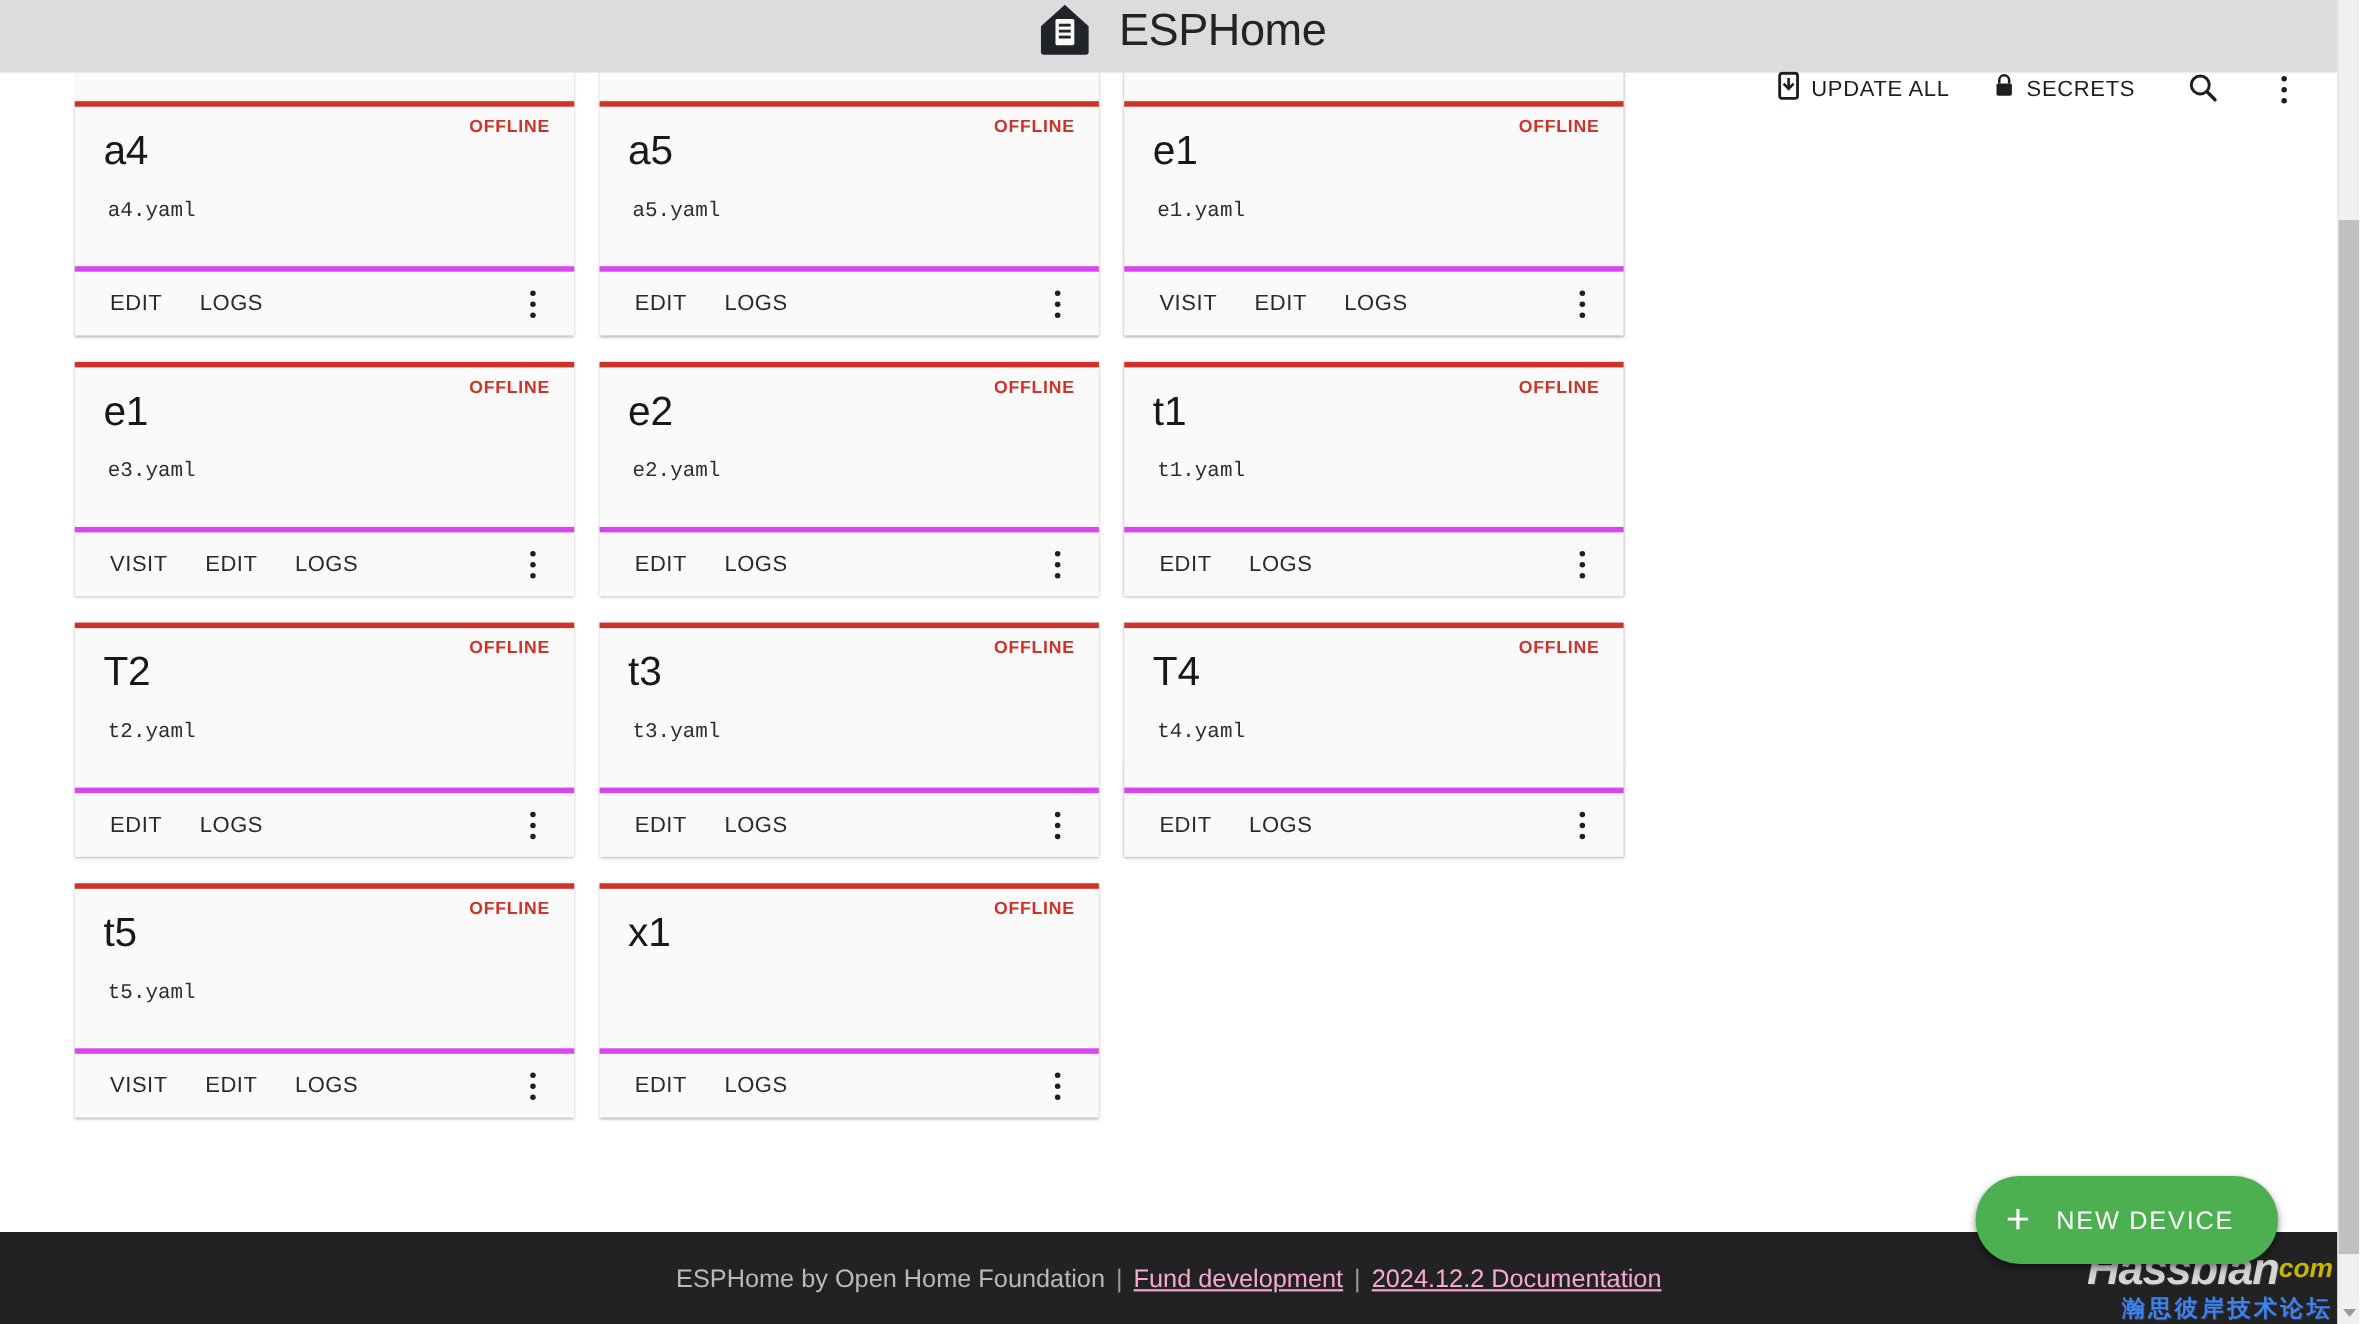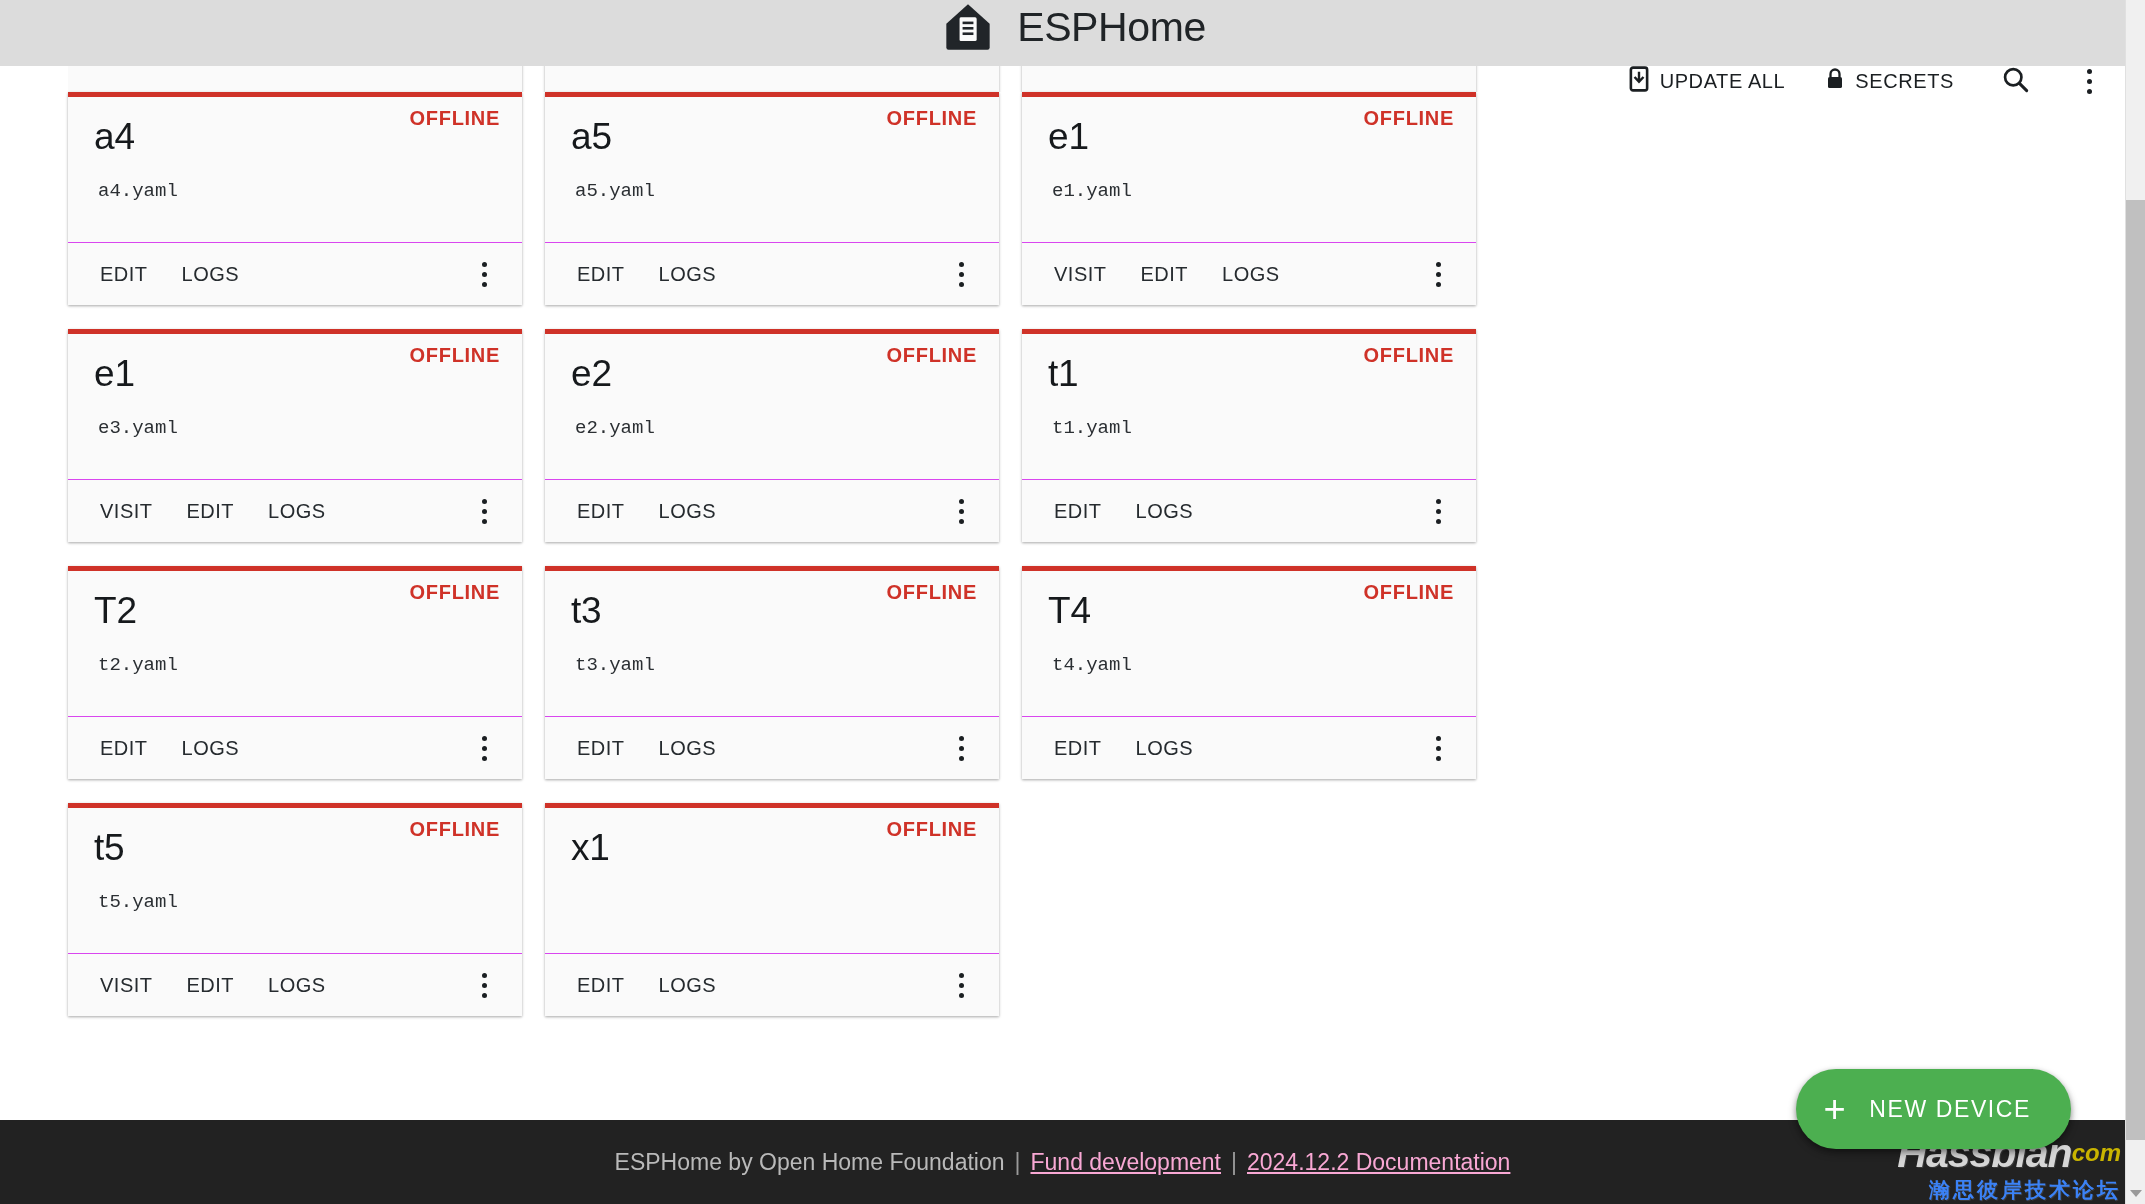--- a/index.html
+++ b/index.html
@@ -19,21 +19,21 @@
     display: flex; align-items: center;
     z-index: 40;
     flex-direction: column;
   }
   .brand { display: flex; align-items: center; padding-left: 22px; }
   .logo-box { width: 54px; height: 54px; display:flex; align-items:center; justify-content:center; }
   .brand-title {
     font-size: 41px; color: #202427; margin-left: 22px;
     letter-spacing: -0.4px; font-weight: 400;
   }
-  .header-actions { margin-left: auto; display: flex; align-items: center; padding-right: 9px; gap: 12px; }
+  .header-actions { margin-left: auto; display: flex; align-items: center; padding-right: 22px; gap: 12px; }
   .hdr-btn {
     display: flex; align-items: center; gap: 10px;
     padding: 8px 14px; cursor: pointer;
     color: #1b1f22; font-size: 20px; letter-spacing: .6px;
     background: transparent; border: none;
     font-family: "Liberation Sans", sans-serif;
   }
   .hdr-icon-btn {
     width: 54px; height: 54px; display:flex; align-items:center; justify-content:center;
     cursor:pointer; margin-left: 8px;
@@ -66,32 +66,32 @@
     position: relative;
     background: #fafafa;
     border-top: 5px solid #cf3228;
     box-shadow: 0 1px 3px rgba(0,0,0,.22), 0 1px 2px rgba(0,0,0,.14);
     display: flex; flex-direction: column;
     height: 213px;
   }
   .card-body { position: relative; flex: 1; padding: 14px 26px 0 26px; }
   .badge-offline {
     position: absolute; top: 10px; right: 22px;
-    color: #cf3228; font-size: 20px; font-weight: bold; letter-spacing: .7px;
+    color: #cf3228; font-size: 16px; font-weight: bold; letter-spacing: .7px;
   }
   .card-name {
     font-size: 37px; color: #16191c; font-weight: 400;
     line-height: 1.1; margin-top: 6px; letter-spacing: -0.2px;
   }
   .card-file {
     font-family: "Liberation Mono", monospace;
     font-size: 19px; color: #2b2f33; margin-top: 22px; padding-left: 4px;
   }
   .card-actions {
-    border-top: 1px solid #d946ef;
+    border-top: 5px solid #d946ef;
     height: 63px; display: flex; align-items: center;
     padding: 0 18px 0 20px;
   }
   .act-btn {
     background: none; border: none; cursor: pointer;
     font-family: "Liberation Sans", sans-serif;
     font-size: 20px; color: #262b2f; letter-spacing: .5px;
     padding: 8px 12px; margin-right: 10px;
   }
   .act-more {

